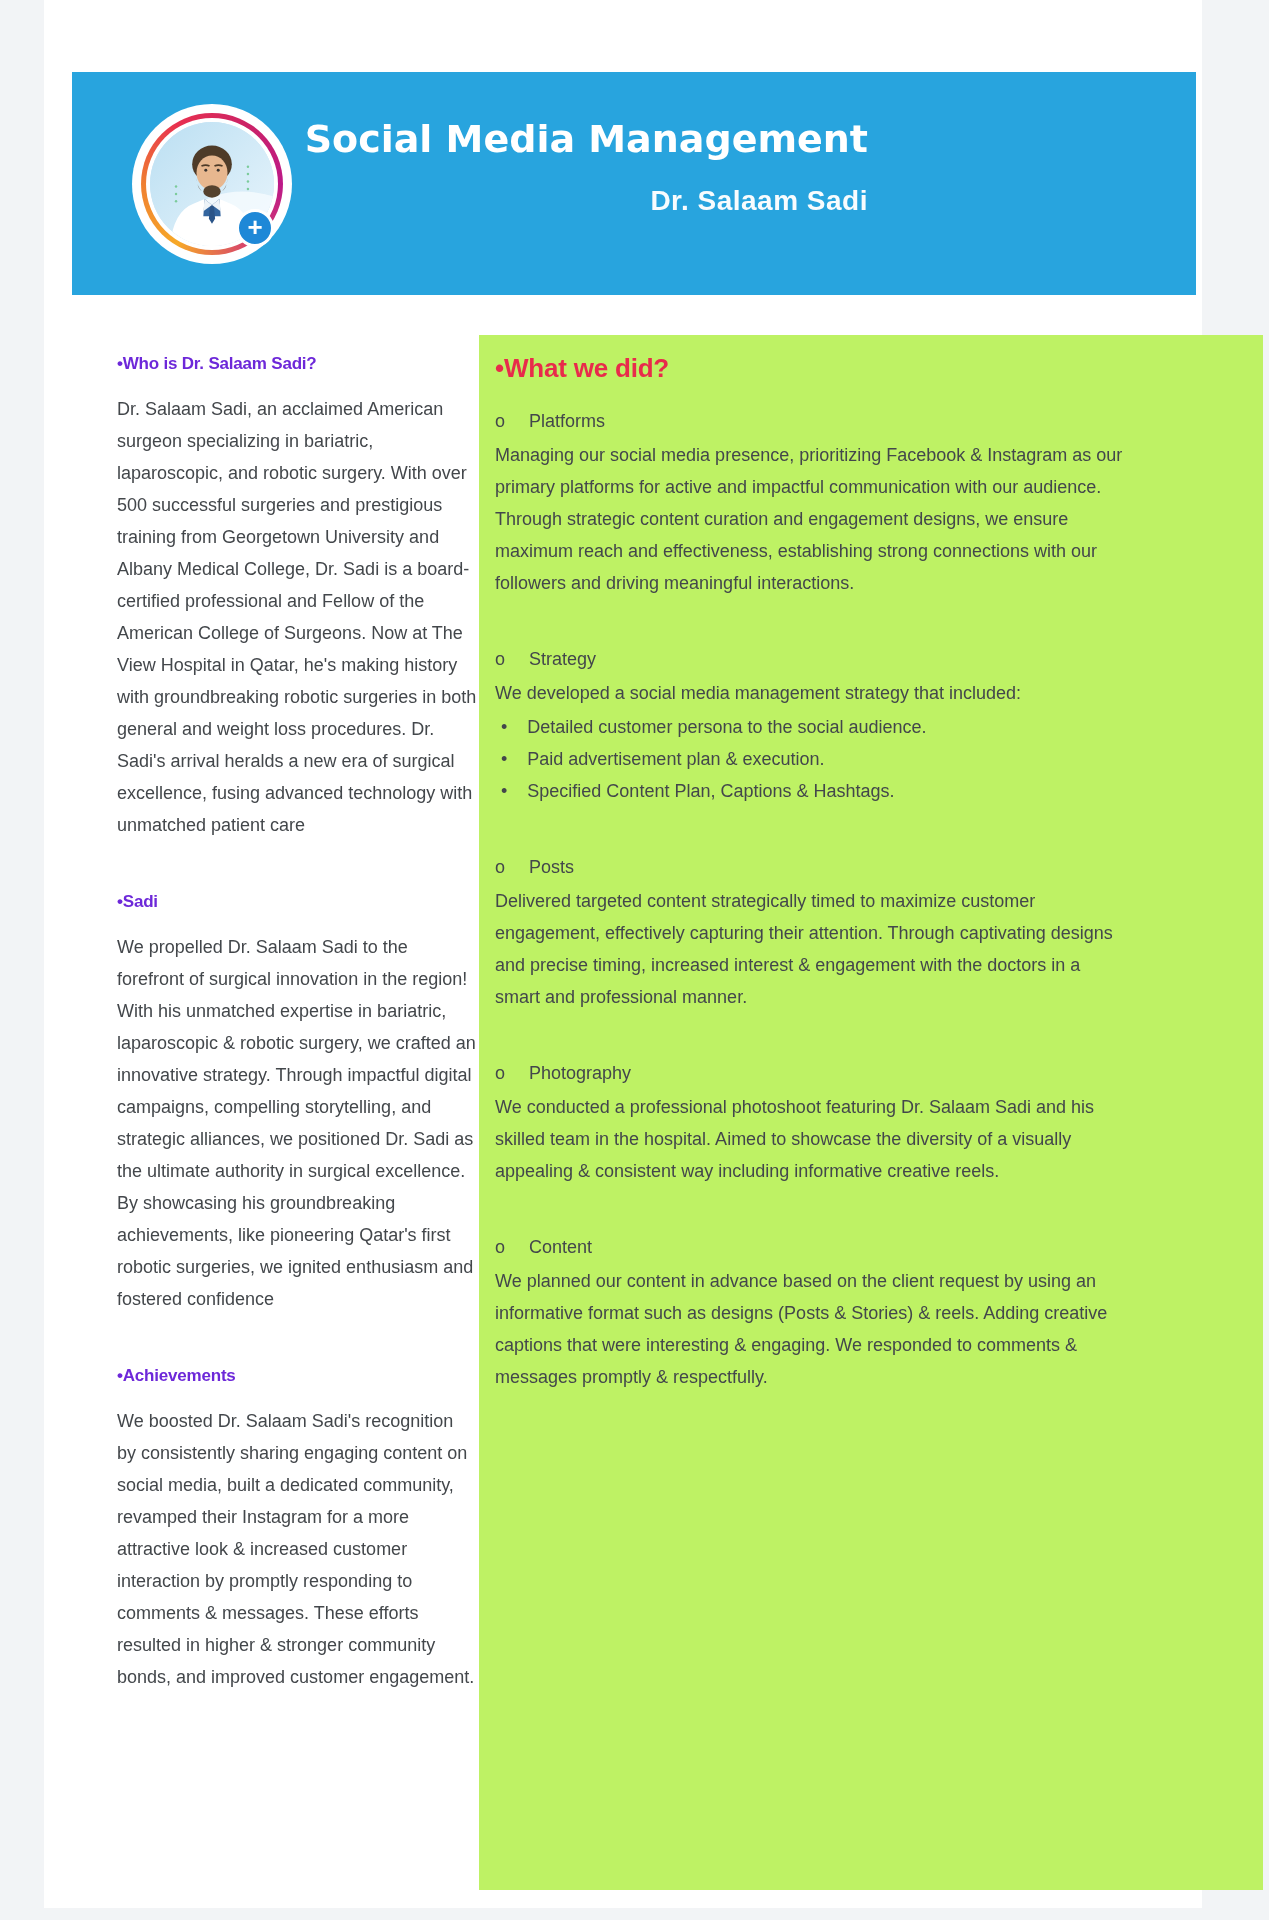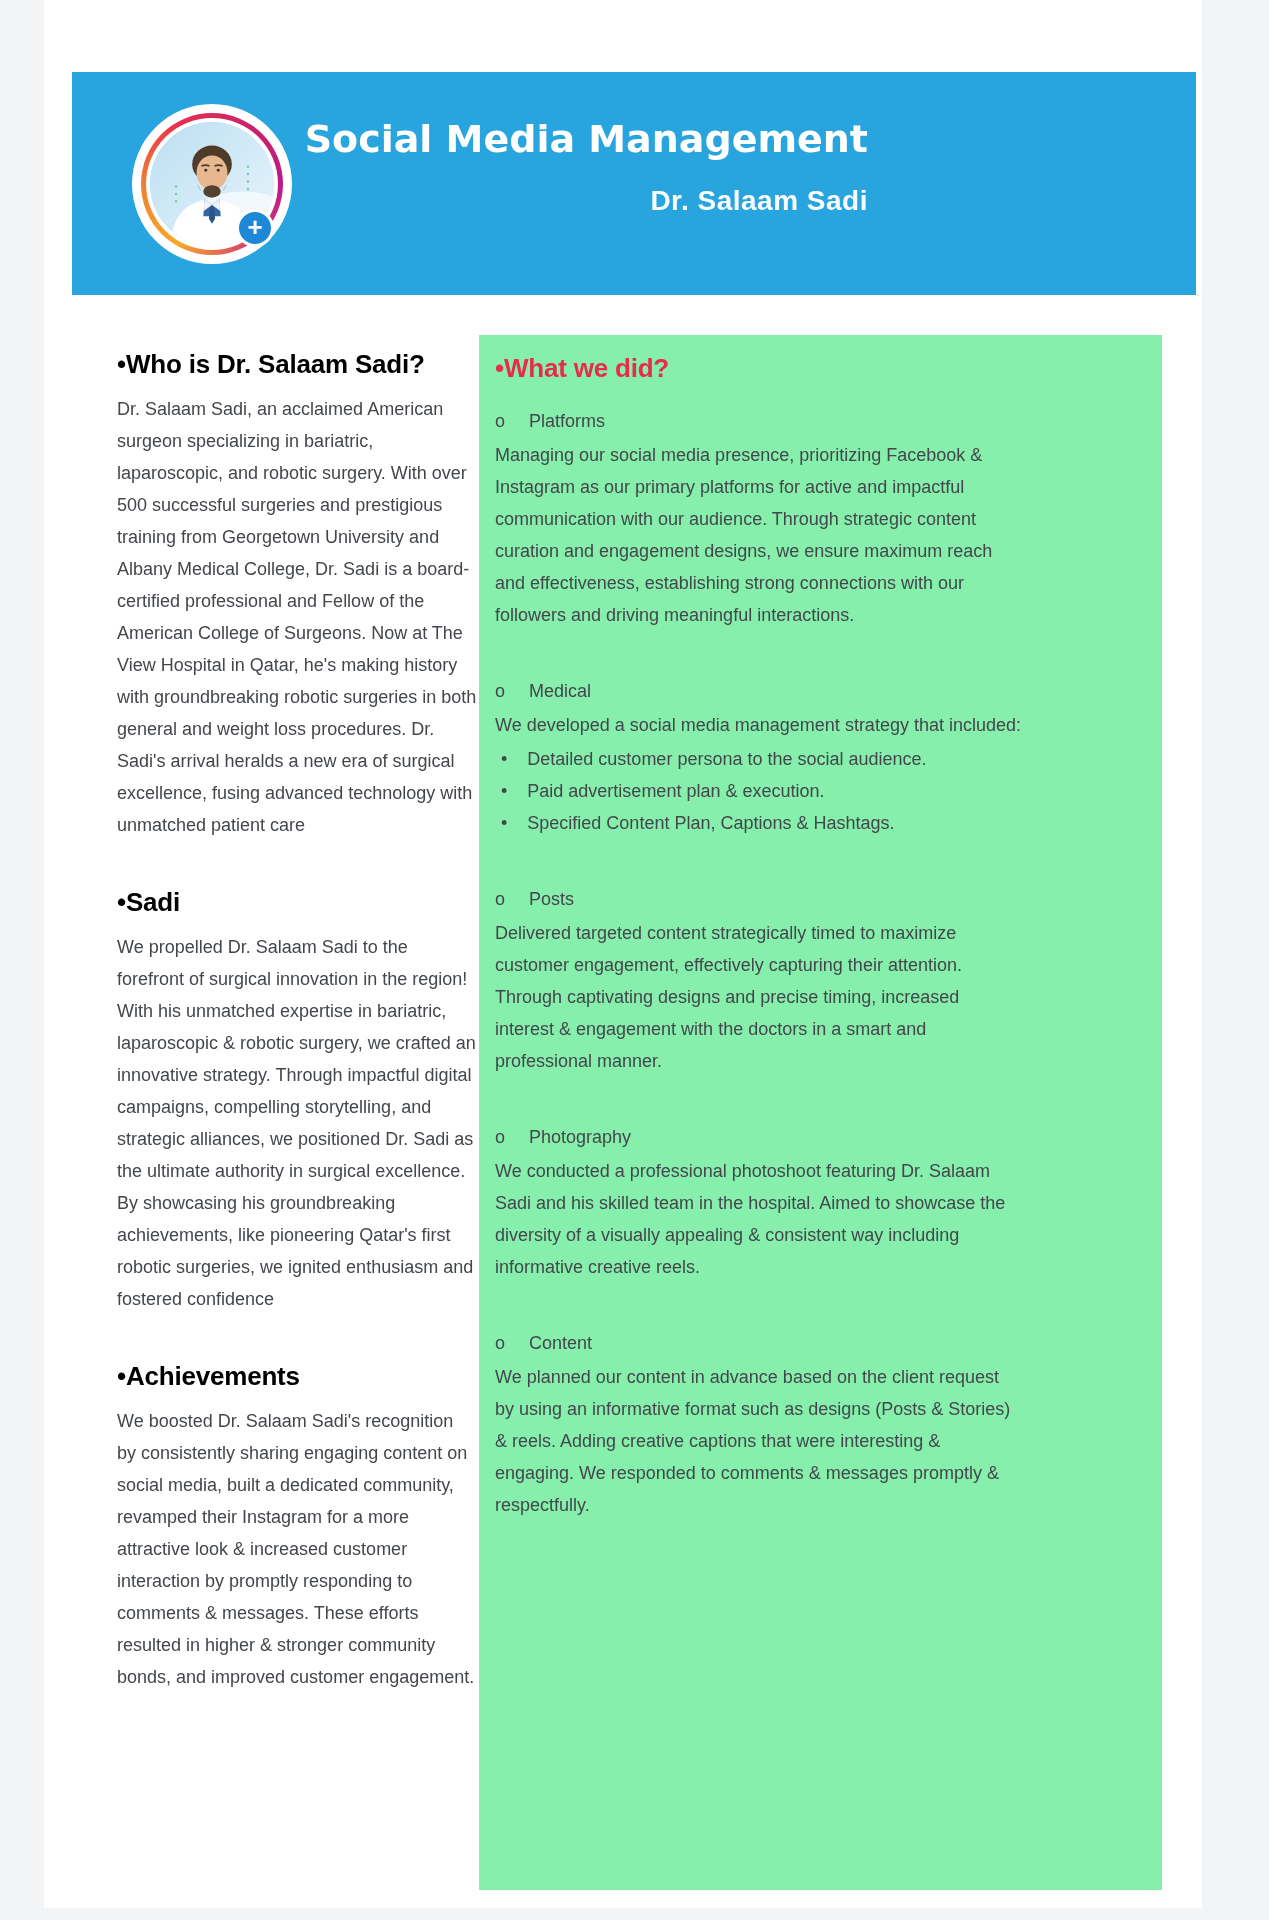--- a/index.html
+++ b/index.html
@@ -47,29 +47,29 @@
     font-family:"DejaVu Sans", "Liberation Sans", sans-serif;
     font-size:38px; font-weight:bold; color:#FFFFFF; line-height:46px;
   }
   .subtitle {
     font-size:28px; font-weight:700; color:rgba(255,255,255,0.97);
     margin-top:18px; letter-spacing:0.5px; line-height:42px;
   }
   
   .left-col { position:absolute; left:73px; top:347px; width:360px; }
   .sec-heading {
-    font-size:26px; font-weight:bold; color:#000000;
+    font-size:17px; font-weight:bold; color:#6d28d9;
     line-height:34px; margin-bottom:12px; letter-spacing:-0.2px;
   }
   .sec-body { font-size:18px; line-height:32px; color:#43474B; }
   .left-col .section + .section { margin-top:44px; }
   
   .panel {
-    position:absolute; left:435px; top:335px; width:683px; height:1555px;
-    background:#86efac; padding:16px 140px 0 16px;
+    position:absolute; left:435px; top:335px; width:784px; height:1555px;
+    background:#bef264; padding:16px 140px 0 16px;
   }
   .panel-heading {
     font-size:26px; font-weight:bold; color:#E82B4B;
     line-height:34px; margin-bottom:20px; letter-spacing:-0.2px;
   }
   .p-section { margin-bottom:44px; }
   .p-label { font-size:18px; line-height:32px; margin-bottom:2px; }
   .p-label .o-marker { display:inline-block; margin-right:24px; }
   .p-body { font-size:18px; line-height:32px; }
   .bullets { margin-top:2px; }
@@ -153,21 +153,21 @@
 
     <div class="p-section">
       <div class="p-label">
         <span class="o-marker">o</span><span>Platforms</span>
       </div>
       <div class="p-body">Managing our social media presence, prioritizing Facebook &amp; Instagram as our primary platforms for active and impactful communication with our audience. Through strategic content curation and engagement designs, we ensure maximum reach and effectiveness, establishing strong connections with our followers and driving meaningful interactions.</div>
     </div>
 
     <div class="p-section">
       <div class="p-label">
-        <span class="o-marker">o</span><span>Medical</span>
+        <span class="o-marker">o</span><span>Strategy</span>
       </div>
       <div class="p-body">We developed a social media management strategy that included:</div>
       <div class="bullets">
         <div class="bullet-line">
           <span class="b-marker">•</span><span>Detailed customer persona to the social audience.</span>
         </div>
         <div class="bullet-line">
           <span class="b-marker">•</span><span>Paid advertisement plan &amp; execution.</span>
         </div>
         <div class="bullet-line">

